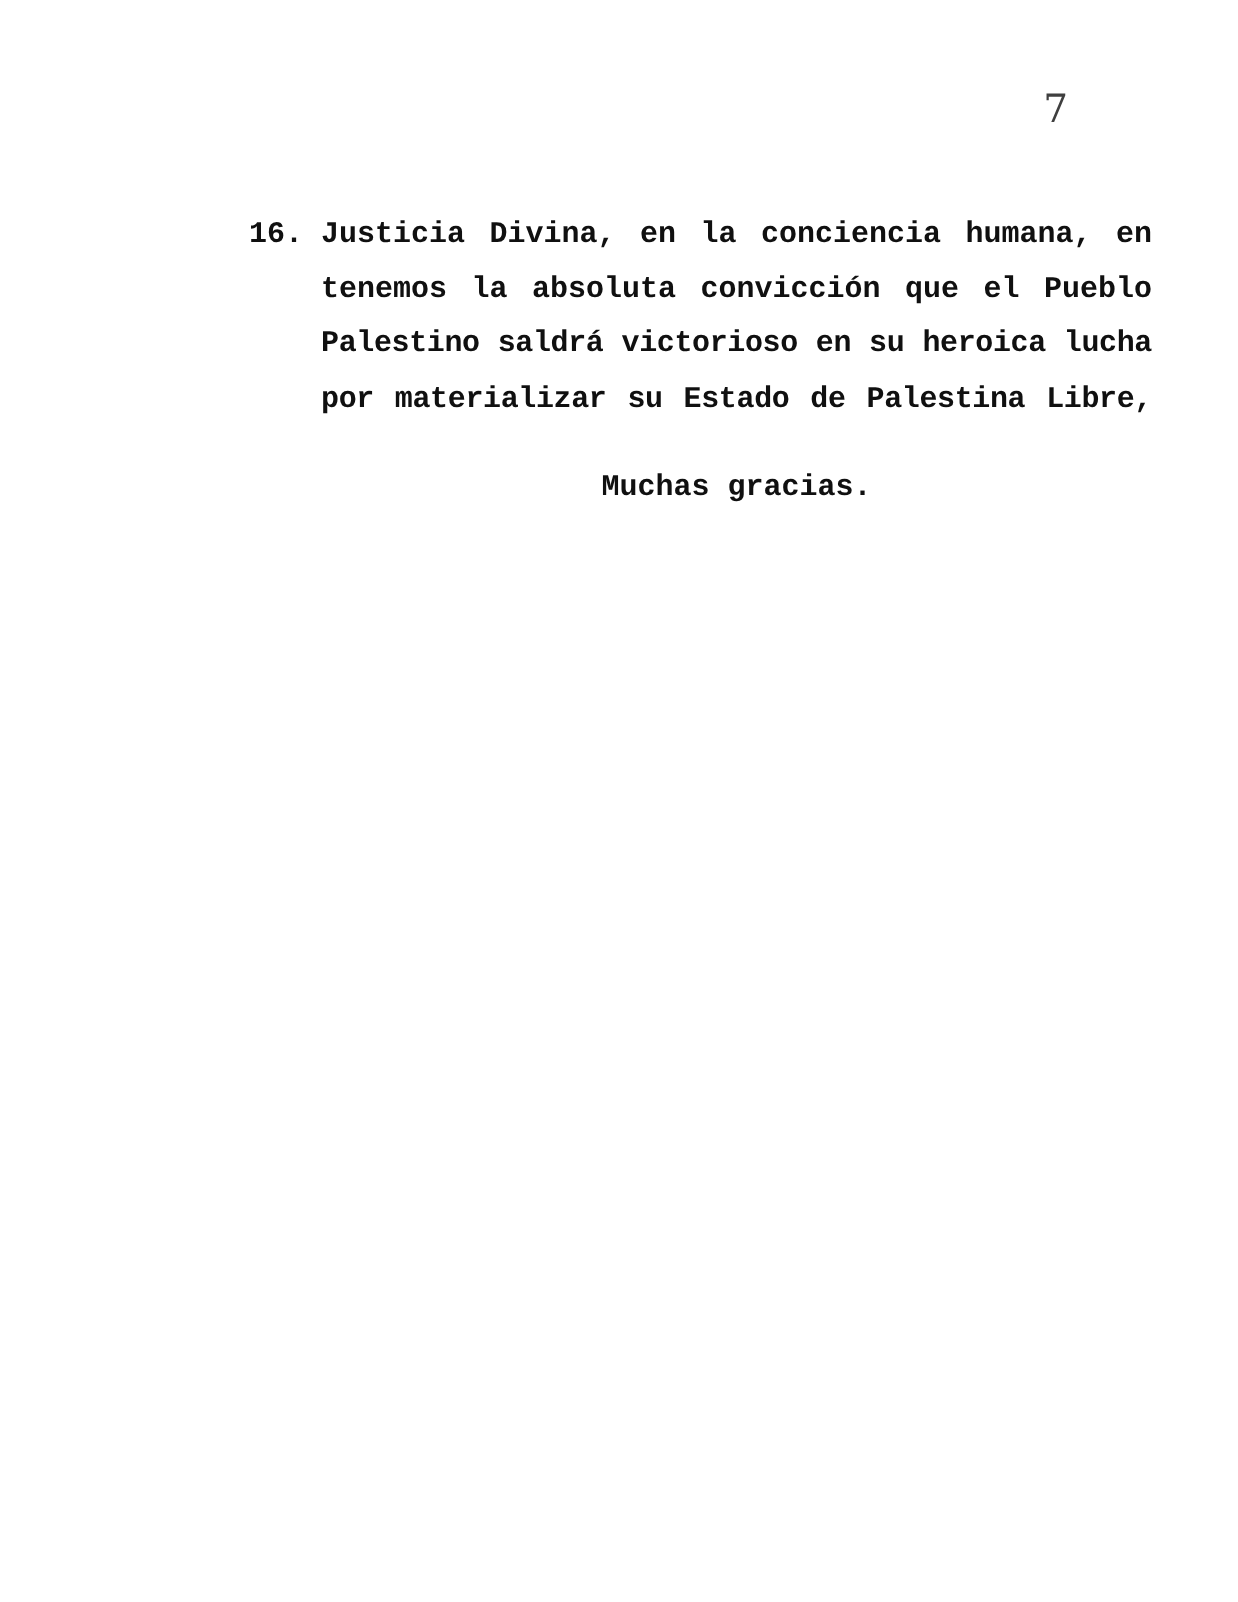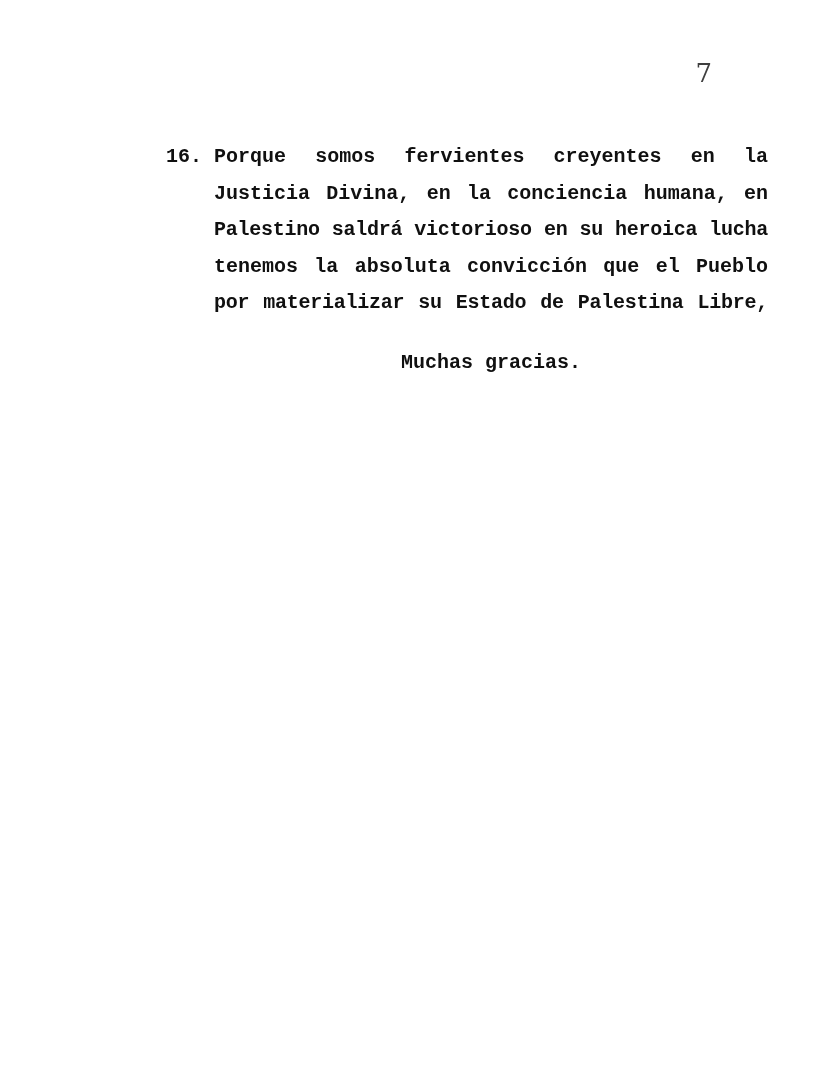--- a/index.html
+++ b/index.html
@@ -76,24 +76,23 @@
 
 <div class="page">
 
   <div class="page-number">7</div>
 
   <div class="content">
 
     <div class="para">
       <div class="para-num">16.</div>
       <div class="para-lines">
-        <div class="line">Porque somos fervientes creyentes en la</div>
         <div class="line">Justicia Divina, en la conciencia humana, en</div>
+        <div class="line">tenemos la absoluta convicción que el Pueblo</div>
         <div class="line t1">Palestino saldrá victorioso en su heroica lucha</div>
-        <div class="line">tenemos la absoluta convicción que el Pueblo</div>
         <div class="line t1">por materializar su Estado de Palestina Libre,</div>
       </div>
     </div>
 
     <div class="closing">Muchas gracias.</div>
 
   </div>
 
 </div>
 

